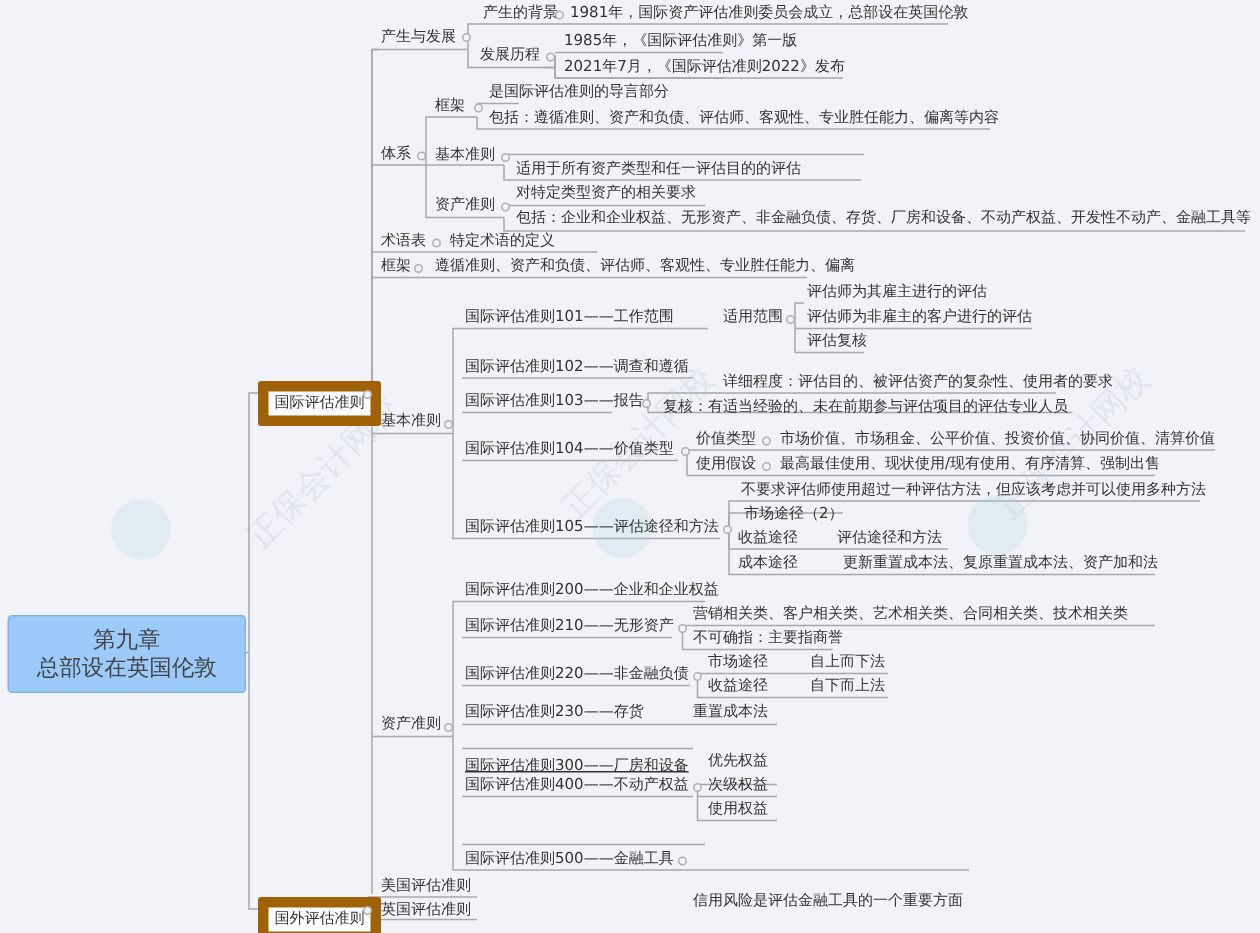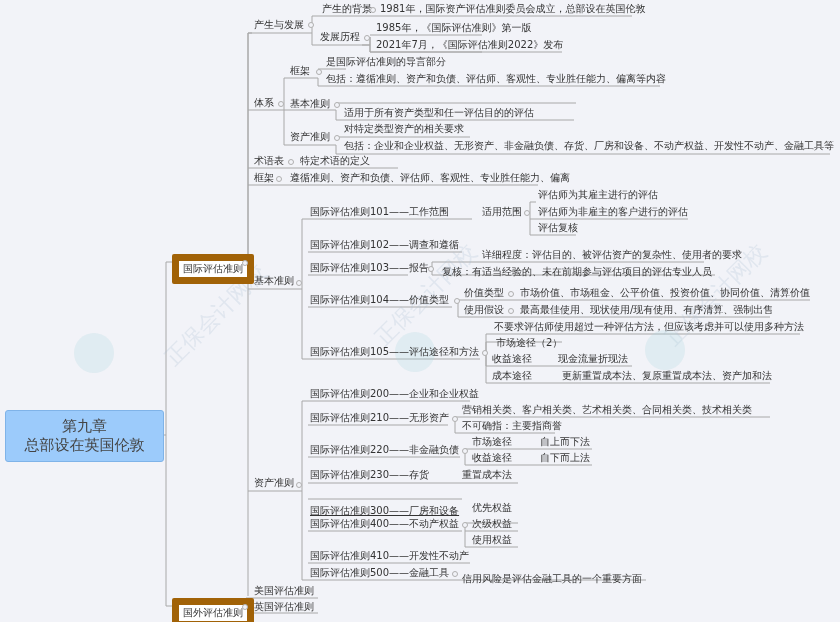--- a/index.html
+++ b/index.html
@@ -199,44 +199,43 @@
   <div class="node" style="left:440px;top:265px;">复核：有适当经验的、未在前期参与评估项目的评估专业人员</div>
   <div class="node" style="left:308px;top:293px;">国际评估准则104——价值类型</div>
   <div class="node" style="left:462px;top:286px;">价值类型</div>
   <div class="node" style="left:518px;top:286px;">市场价值、市场租金、公平价值、投资价值、协同价值、清算价值</div>
   <div class="node" style="left:462px;top:303px;">使用假设</div>
   <div class="node" style="left:518px;top:303px;">最高最佳使用、现状使用/现有使用、有序清算、强制出售</div>
   <div class="node" style="left:308px;top:345px;">国际评估准则105——评估途径和方法</div>
   <div class="node" style="left:492px;top:320px;">不要求评估师使用超过一种评估方法，但应该考虑并可以使用多种方法</div>
   <div class="node" style="left:494px;top:336px;">市场途径（2）</div>
   <div class="node" style="left:490px;top:352px;">收益途径</div>
-  <div class="node" style="left:556px;top:352px;">现金流量折现法</div>
+  <div class="node" style="left:556px;top:352px;">评估途径和方法</div>
   <div class="node" style="left:490px;top:369px;">成本途径</div>
   <div class="node" style="left:560px;top:369px;">更新重置成本法、复原重置成本法、资产加和法</div>
 
   <div class="node" style="left:252px;top:476px;">资产准则</div>
   <div class="node" style="left:308px;top:387px;">国际评估准则200——企业和企业权益</div>
   <div class="node" style="left:308px;top:411px;">国际评估准则210——无形资产</div>
   <div class="node" style="left:460px;top:403px;">营销相关类、客户相关类、艺术相关类、合同相关类、技术相关类</div>
   <div class="node" style="left:460px;top:419px;">不可确指：主要指商誉</div>
   <div class="node" style="left:308px;top:443px;">国际评估准则220——非金融负债</div>
   <div class="node" style="left:470px;top:435px;">市场途径</div>
   <div class="node" style="left:538px;top:435px;">自上而下法</div>
   <div class="node" style="left:470px;top:451px;">收益途径</div>
   <div class="node" style="left:538px;top:451px;">自下而上法</div>
   <div class="node" style="left:308px;top:468px;">国际评估准则230——存货</div>
   <div class="node" style="left:460px;top:468px;">重置成本法</div>
   <div class="node" style="left:308px;top:504px;text-decoration:underline;">国际评估准则300——厂房和设备</div>
   <div class="node" style="left:308px;top:517px;">国际评估准则400——不动产权益</div>
   <div class="node" style="left:470px;top:501px;">优先权益</div>
   <div class="node" style="left:470px;top:517px;">次级权益</div>
   <div class="node" style="left:470px;top:533px;">使用权益</div>
-  <div class="node" style="left:308px;top:549px;">国际评估准则410——开发性不动产</div>
   <div class="node" style="left:308px;top:566px;">国际评估准则500——金融工具</div>
-  <div class="node" style="left:460px;top:572px;">信用风险是评估金融工具的一个重要方面</div>
+  <div class="node" style="left:460px;top:594px;">信用风险是评估金融工具的一个重要方面</div>
 
   <div class="node" style="left:252px;top:584px;">美国评估准则</div>
   <div class="node" style="left:252px;top:600px;">英国评估准则</div>
 
   <div class="dot" style="left:242px;top:260px;"></div>
   <div class="dot" style="left:242px;top:604px;"></div>
   <div class="dot" style="left:308px;top:22px;"></div>
   <div class="dot" style="left:370px;top:7px;"></div>
   <div class="dot" style="left:364px;top:35px;"></div>
   <div class="dot" style="left:278px;top:101px;"></div>

